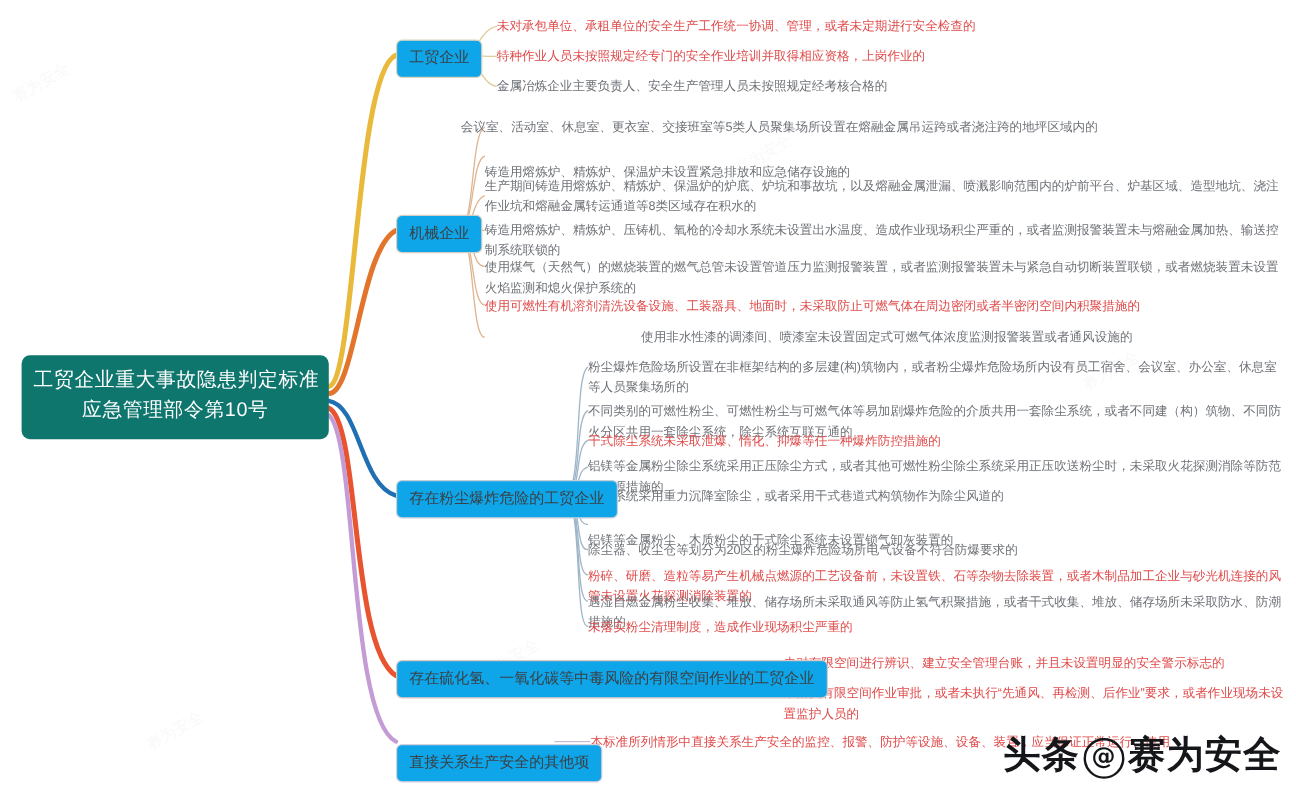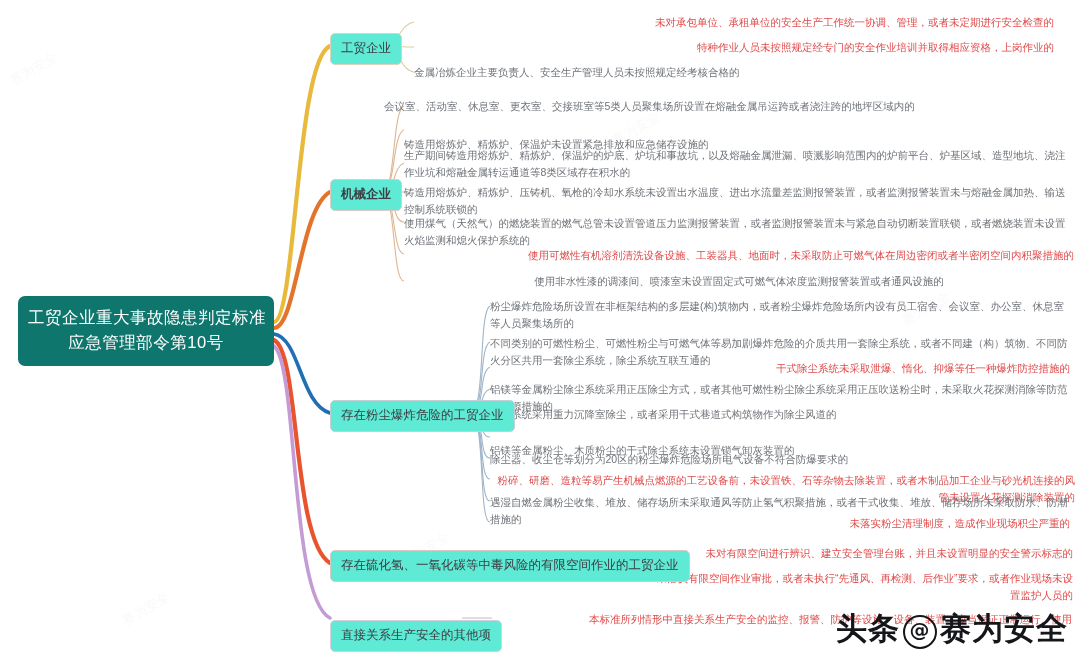--- a/index.html
+++ b/index.html
@@ -43,46 +43,46 @@
     line-height: 1.5;
     letter-spacing: 0.5px;
     z-index: 5;
   }
   .root-line { display: block; white-space: nowrap; }
 
   
   .branch-node {
     position: absolute;
     box-sizing: border-box;
-    background: #5eead4;
+    background: #0ea5e9;
     border: 1px solid #cfd3d6;
     border-radius: 5px;
     color: #3b4045;
     font-size: 12.5px;
     line-height: 1.2;
     padding: 7px 10px 8px 10px;
     white-space: nowrap;
     z-index: 4;
   }
   .branch-node.amber  { border-color: #dcd3bf; }
-  .branch-node.orange { border-color: #d8cdc4; font-weight: bold; }
+  .branch-node.orange { border-color: #d8cdc4; }
   .branch-node.blue   { border-color: #c6ced6; }
   .branch-node.red    { border-color: #d9c8c4; }
   .branch-node.purple { border-color: #d5cedb; }
 
   
   .leaf {
     position: absolute;
     box-sizing: border-box;
     font-size: 10.5px;
     line-height: 1.62;
     color: #6e7277;
     z-index: 3;
   }
-  .leaf.em { color: #e04a4a; text-align: right; }
+  .leaf.em { color: #e04a4a; }
 
   
   .watermark {
     position: absolute;
     right: 12px;
     bottom: 4px;
     font-size: 31px;
     font-weight: bold;
     color: #15161a;
     letter-spacing: 1px;
@@ -191,21 +191,21 @@
 
   <div class="branch-node purple" style="left:330px; top:620px;">直接关系生产安全的其他项</div>
 
   <div class="leaf em" style="left:414px; top:14px;  width:640px;">未对承包单位、承租单位的安全生产工作统一协调、管理，或者未定期进行安全检查的</div>
   <div class="leaf em" style="left:414px; top:39px;  width:640px;">特种作业人员未按照规定经专门的安全作业培训并取得相应资格，上岗作业的</div>
   <div class="leaf" style="left:414px; top:64px;  width:640px;">金属冶炼企业主要负责人、安全生产管理人员未按照规定经考核合格的</div>
 
   <div class="leaf" style="left:384px; top:98px;  width:660px;">会议室、活动室、休息室、更衣室、交接班室等5类人员聚集场所设置在熔融金属吊运跨或者浇注跨的地坪区域内的</div>
   <div class="leaf" style="left:404px; top:136px; width:660px;">铸造用熔炼炉、精炼炉、保温炉未设置紧急排放和应急储存设施的</div>
   <div class="leaf" style="left:404px; top:147px; width:670px;">生产期间铸造用熔炼炉、精炼炉、保温炉的炉底、炉坑和事故坑，以及熔融金属泄漏、喷溅影响范围内的炉前平台、炉基区域、造型地坑、浇注作业坑和熔融金属转运通道等8类区域存在积水的</div>
-  <div class="leaf" style="left:404px; top:184px; width:670px;">铸造用熔炼炉、精炼炉、压铸机、氧枪的冷却水系统未设置出水温度、进出水流量差监测报警装置，或者监测报警装置未与熔融金属加热、输送控制系统联锁的</div>
+  <div class="leaf" style="left:404px; top:184px; width:670px;">铸造用熔炼炉、精炼炉、压铸机、氧枪的冷却水系统未设置出水温度、造成作业现场积尘严重的，或者监测报警装置未与熔融金属加热、输送控制系统联锁的</div>
   <div class="leaf" style="left:404px; top:215px; width:670px;">使用煤气（天然气）的燃烧装置的燃气总管未设置管道压力监测报警装置，或者监测报警装置未与紧急自动切断装置联锁，或者燃烧装置未设置火焰监测和熄火保护系统的</div>
   <div class="leaf em" style="left:404px; top:247px; width:670px;">使用可燃性有机溶剂清洗设备设施、工装器具、地面时，未采取防止可燃气体在周边密闭或者半密闭空间内积聚措施的</div>
   <div class="leaf" style="left:404px; top:273px; width:670px;text-align:center;">使用非水性漆的调漆间、喷漆室未设置固定式可燃气体浓度监测报警装置或者通风设施的</div>
 
   <div class="leaf" style="left:490px; top:298px; width:580px;">粉尘爆炸危险场所设置在非框架结构的多层建(构)筑物内，或者粉尘爆炸危险场所内设有员工宿舍、会议室、办公室、休息室等人员聚集场所的</div>
   <div class="leaf" style="left:490px; top:335px; width:585px;">不同类别的可燃性粉尘、可燃性粉尘与可燃气体等易加剧爆炸危险的介质共用一套除尘系统，或者不同建（构）筑物、不同防火分区共用一套除尘系统，除尘系统互联互通的</div>
   <div class="leaf em" style="left:490px; top:360px; width:580px;">干式除尘系统未采取泄爆、惰化、抑爆等任一种爆炸防控措施的</div>
   <div class="leaf" style="left:490px; top:381px; width:580px;">铝镁等金属粉尘除尘系统采用正压除尘方式，或者其他可燃性粉尘除尘系统采用正压吹送粉尘时，未采取火花探测消除等防范点燃源措施的</div>
   <div class="leaf" style="left:490px; top:406px; width:580px;">除尘系统采用重力沉降室除尘，或者采用干式巷道式构筑物作为除尘风道的</div>
   <div class="leaf" style="left:490px; top:442px; width:580px;">铝镁等金属粉尘、木质粉尘的干式除尘系统未设置锁气卸灰装置的</div>

